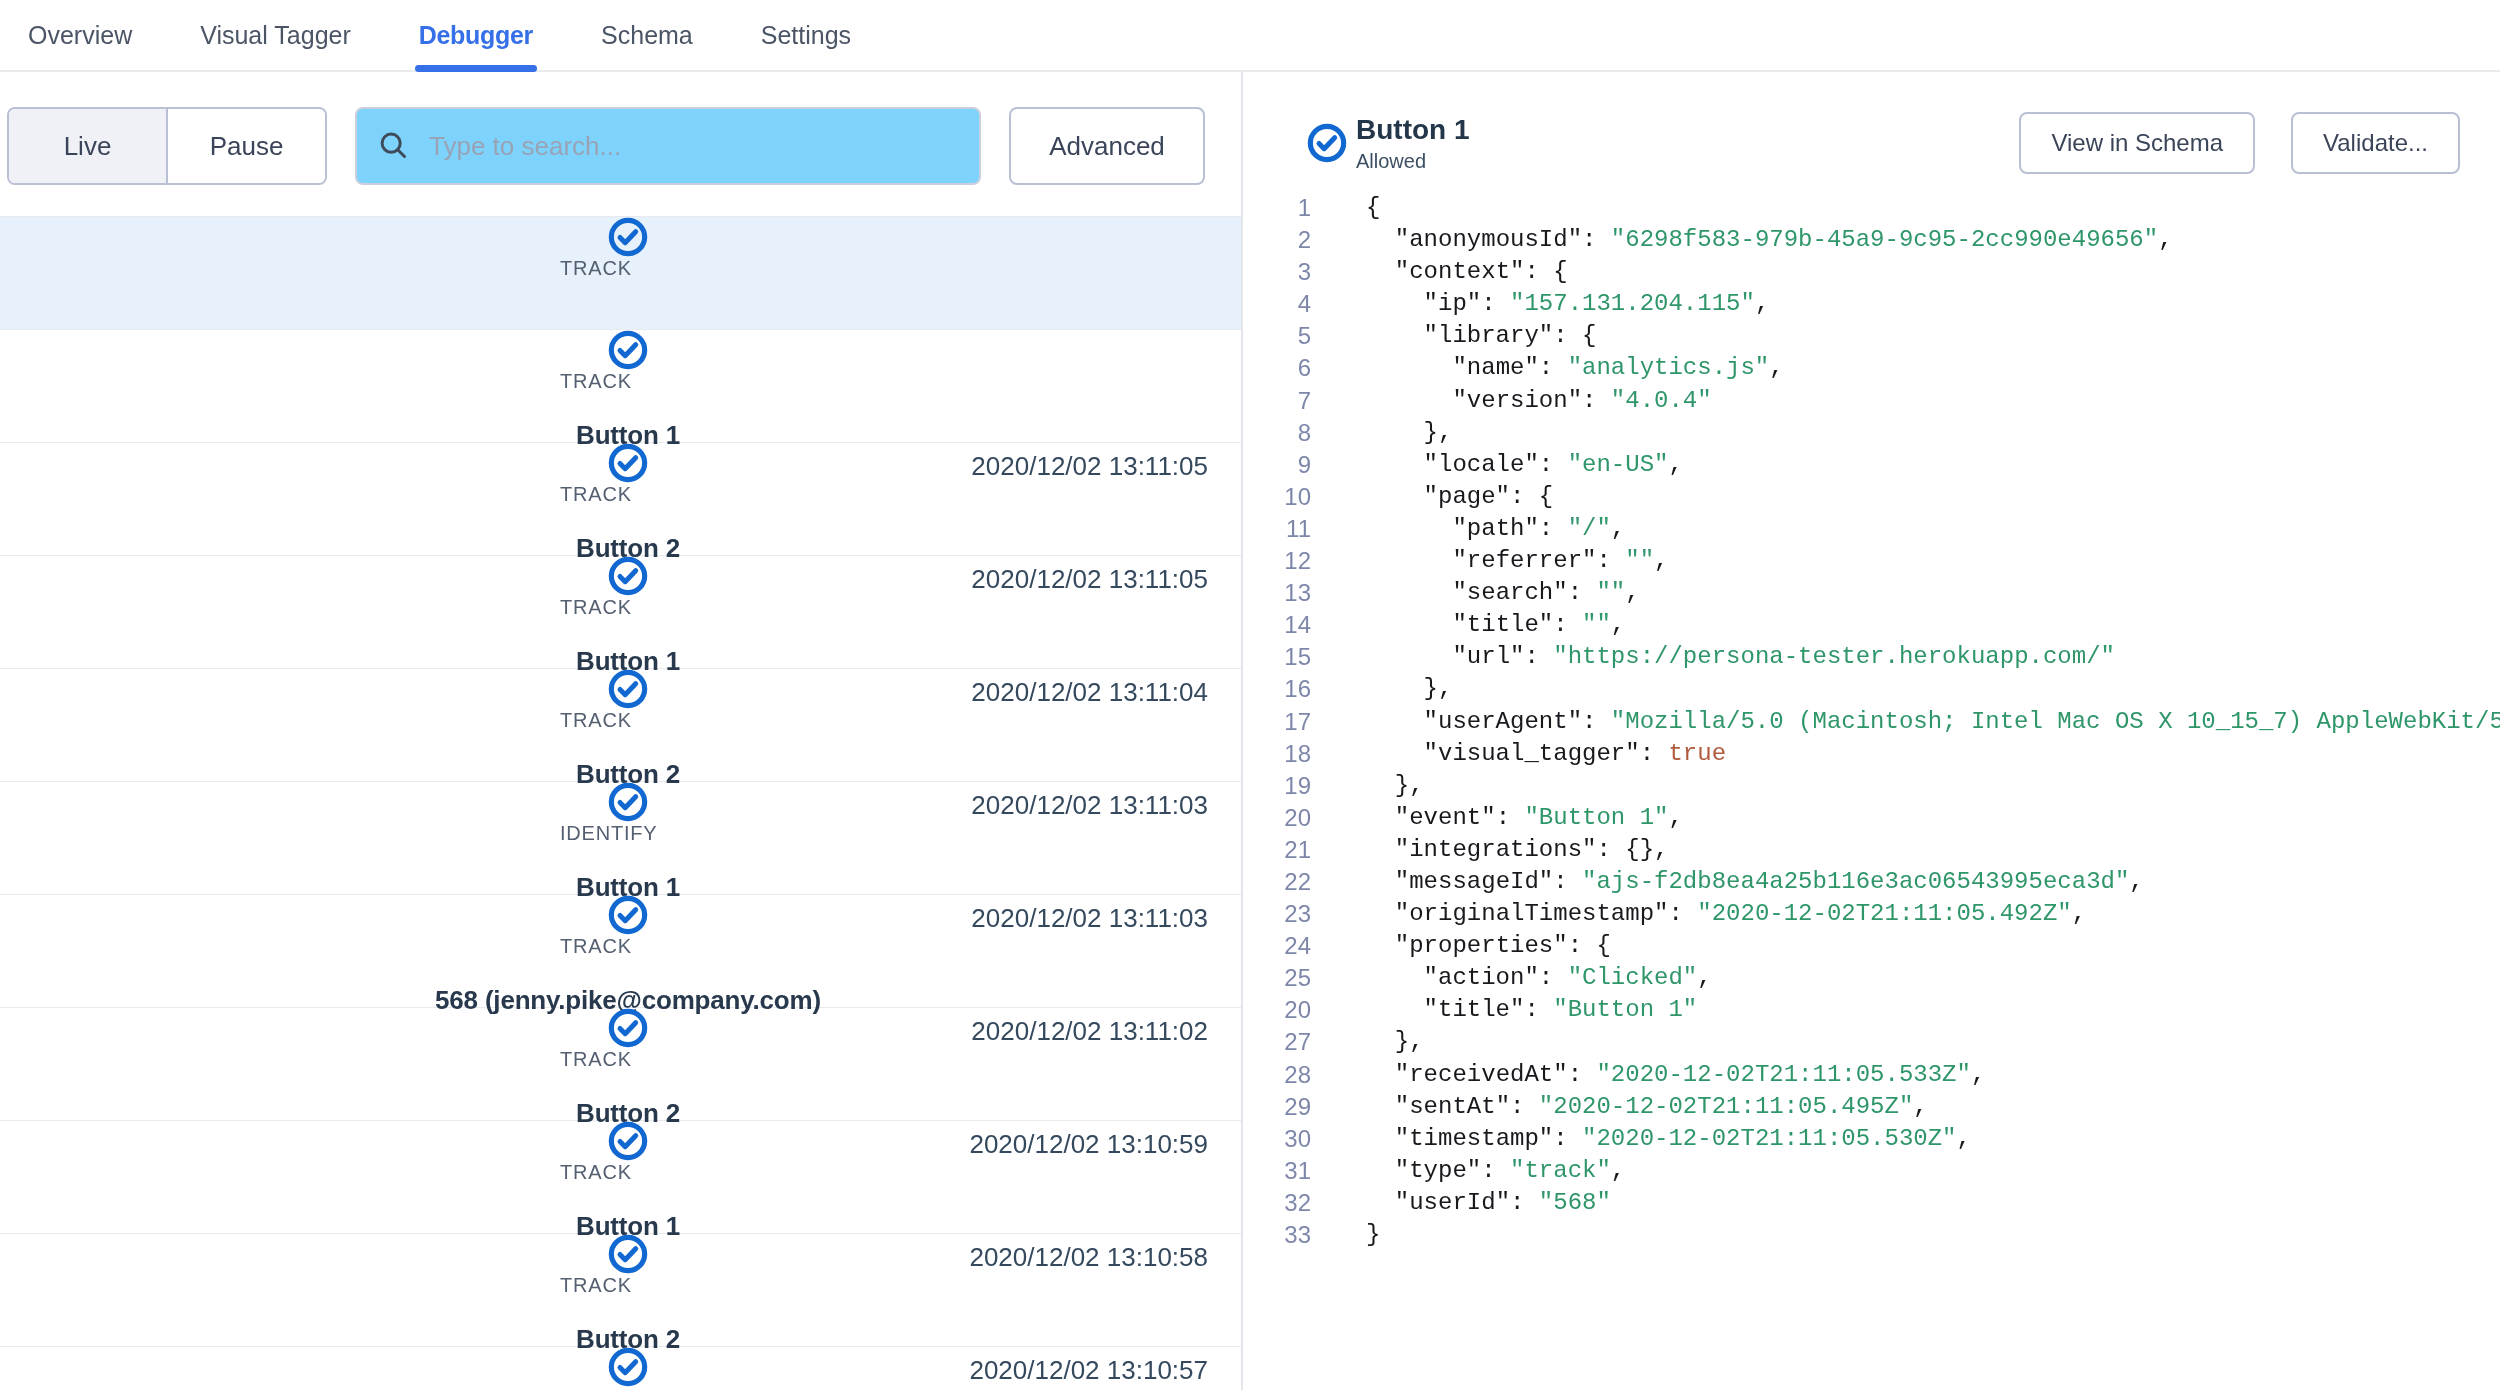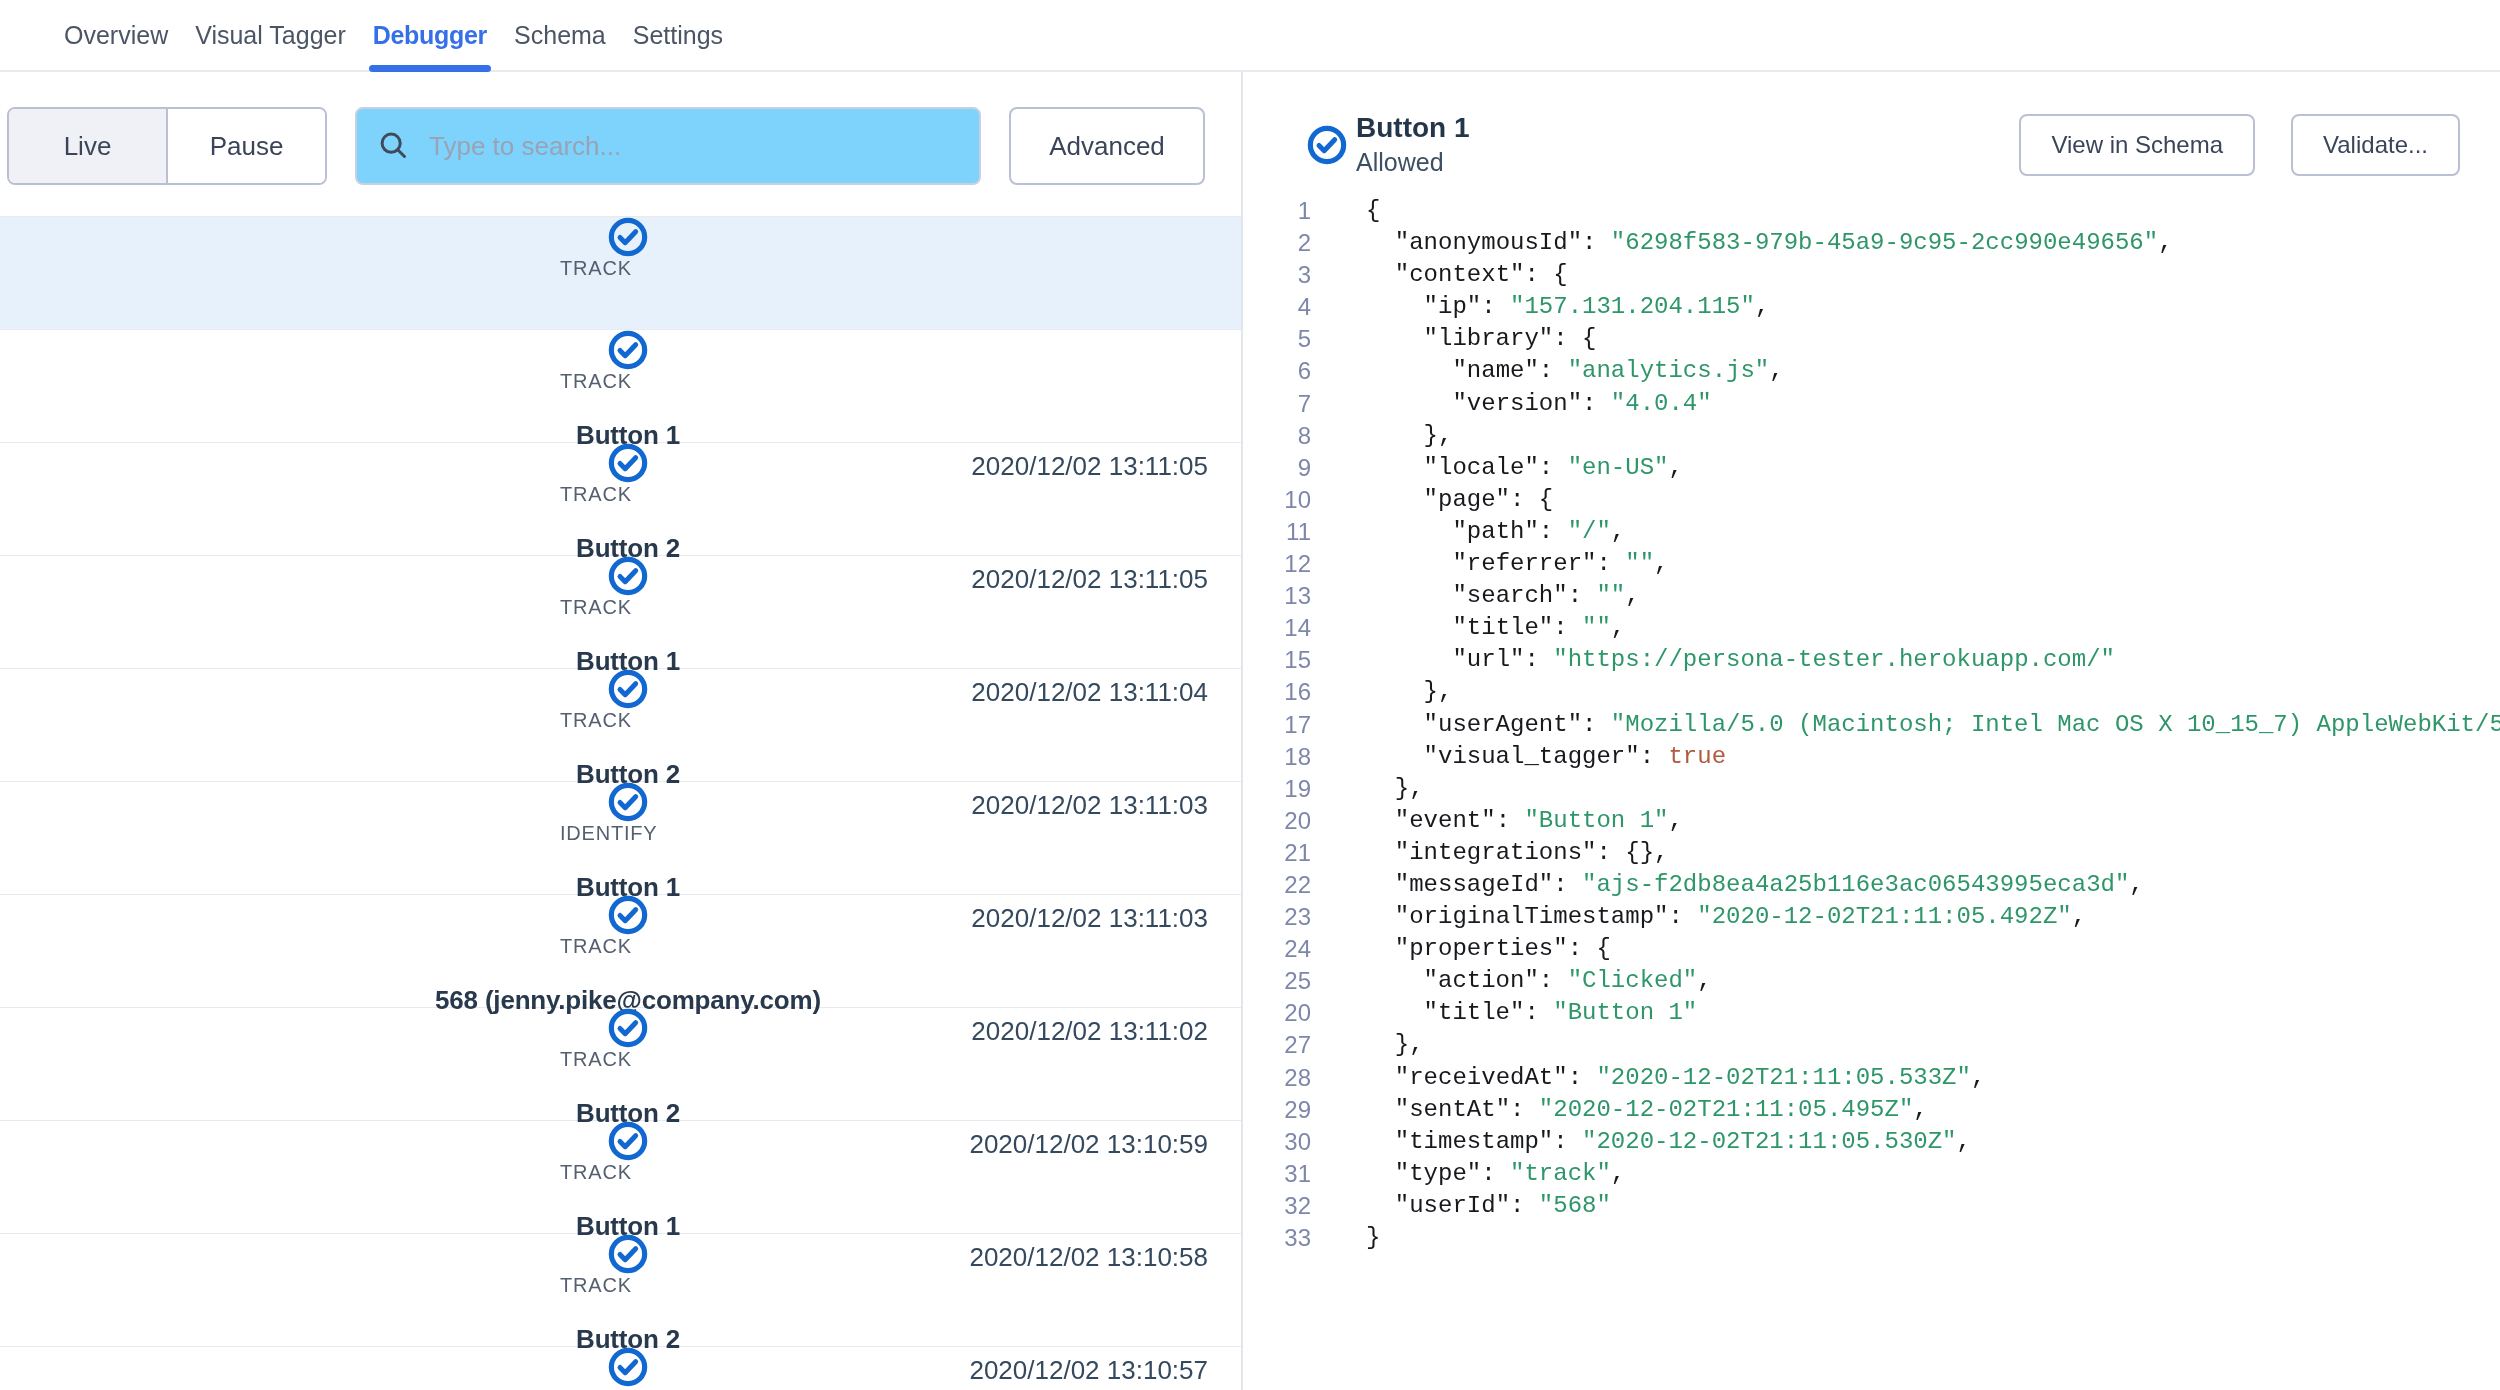--- a/index.html
+++ b/index.html
@@ -2,21 +2,21 @@
 <html><head>
 <meta charset="utf-8">
 <style>
   html,body{margin:0;padding:0;background:#fff;}
   body{width:2500px;height:1390px;overflow:hidden;font-family:"Liberation Sans",sans-serif;
        -webkit-font-smoothing:antialiased;color:#28394d;}
   .app{position:relative;width:2500px;height:1390px;background:#fff;}
 
   
   .tabbar{height:70px;border-bottom:2px solid #e8eaee;display:flex;align-items:stretch;
-          padding-left:64px;gap:27px;background:#fff;}
+          padding-left:28px;gap:68px;background:#fff;}
   .tab{position:relative;display:flex;align-items:center;font-size:25px;color:#4b5565;cursor:pointer;}
   .tab.active{color:#3570e8;font-weight:bold;letter-spacing:-.3px;}
   .tab.active::after{content:"";position:absolute;left:-4px;right:-4px;bottom:-2px;height:7px;
           border-radius:4px;background:#3570e8;}
 
   .content{display:flex;height:1318px;}
 
   
   .left-panel{width:1243px;border-right:2px solid #e2e5ea;box-sizing:border-box;
               display:flex;flex-direction:column;}
@@ -42,21 +42,21 @@
   .etype{margin-left:27px;width:163px;flex:0 0 163px;font-size:20px;letter-spacing:.8px;color:#545f70;}
   .ename{font-size:26px;font-weight:bold;color:#28394d;letter-spacing:-.2px;}
   .etime{margin-left:auto;font-size:26px;color:#35495e;}
 
   
   .right-panel{flex:1;overflow:hidden;display:flex;flex-direction:column;}
   .detail-header{display:flex;align-items:center;padding:40px 40px 0 64px;}
   .detail-header .check{width:40px;height:40px;}
   .titles{margin-left:9px;display:flex;flex-direction:column;gap:4px;}
   .dtitle{font-size:28px;font-weight:bold;color:#24364a;}
-  .dstatus{font-size:25px;color:#3d4f63;}
+  .dstatus{font-size:20px;color:#3d4f63;}
   .hbtns{margin-left:auto;display:flex;gap:36px;}
   .hbtn{height:62px;padding:10px 30px;font-size:24px;}
 
   .detail-tabs{margin-top:59px;padding:0 0 16px 20px;display:flex;align-items:center;gap:18px;
        border-bottom:2px solid #e8eaee;}
   .dtab{padding:12px 18px;font-size:26px;color:#3c4a5e;cursor:pointer;border-radius:10px;}
   .dtab.active{background:#e3effd;color:#1f6fe0;font-weight:bold;}
 
   .code{padding-top:18px;font-family:"Liberation Mono",monospace;font-size:24px;line-height:32.1px;}
   .code-line{display:flex;white-space:pre;overflow:hidden;}

